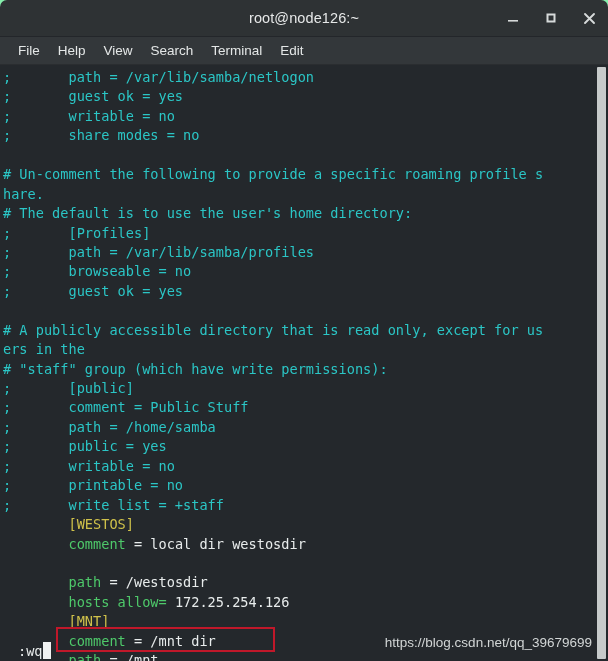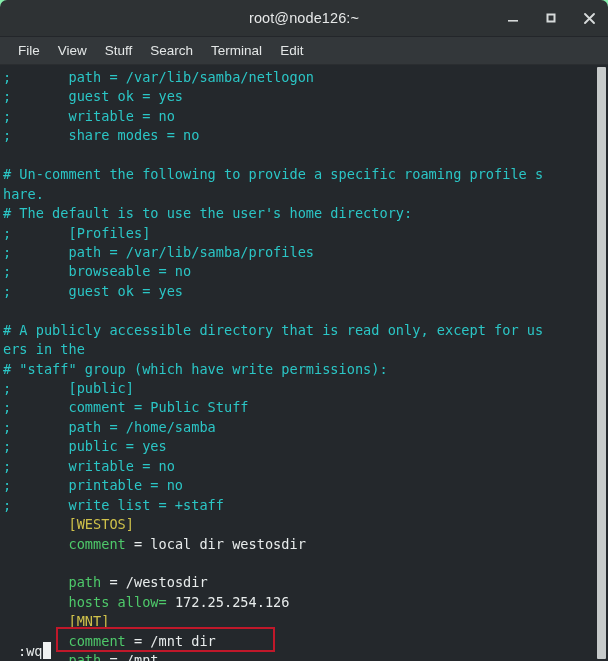--- a/index.html
+++ b/index.html
@@ -185,33 +185,34 @@
       <span class="win-btn">
         <svg width="13" height="13" viewBox="0 0 13 13" aria-hidden="true">
           <path d="M2 2 L11 11 M11 2 L2 11" stroke="currentColor" stroke-width="1.9" stroke-linecap="round"></path>
         </svg>
       </span>
     </div>
   </div>
 
   <div class="menubar">
     <span class="menu-item">File</span>
+    <span class="menu-item">Help</span>
     <span class="menu-item">View</span>
-    <span class="menu-item">Stuff</span>
     <span class="menu-item">Search</span>
     <span class="menu-item">Terminal</span>
     <span class="menu-item">Edit</span>
   </div>
 
   <div class="term">
 
     <div class="term-text" id="term-text"><div class="line"><span class="c-cyan">;       path = /var/lib/samba/netlogon</span></div><div class="line"><span class="c-cyan">;       guest ok = yes</span></div><div class="line"><span class="c-cyan">;       writable = no</span></div><div class="line"><span class="c-cyan">;       share modes = no</span></div><div class="line"><span class="c-cyan"></span></div><div class="line"><span class="c-cyan"># Un-comment the following to provide a specific roaming profile s</span></div><div class="line"><span class="c-cyan">hare.</span></div><div class="line"><span class="c-cyan"># The default is to use the user's home directory:</span></div><div class="line"><span class="c-cyan">;       [Profiles]</span></div><div class="line"><span class="c-cyan">;       path = /var/lib/samba/profiles</span></div><div class="line"><span class="c-cyan">;       browseable = no</span></div><div class="line"><span class="c-cyan">;       guest ok = yes</span></div><div class="line"><span class="c-cyan"></span></div><div class="line"><span class="c-cyan"># A publicly accessible directory that is read only, except for us</span></div><div class="line"><span class="c-cyan">ers in the</span></div><div class="line"><span class="c-cyan"># "staff" group (which have write permissions):</span></div><div class="line"><span class="c-cyan">;       [public]</span></div><div class="line"><span class="c-cyan">;       comment = Public Stuff</span></div><div class="line"><span class="c-cyan">;       path = /home/samba</span></div><div class="line"><span class="c-cyan">;       public = yes</span></div><div class="line"><span class="c-cyan">;       writable = no</span></div><div class="line"><span class="c-cyan">;       printable = no</span></div><div class="line"><span class="c-cyan">;       write list = +staff</span></div><div class="line"><span class="c-cyan">        </span><span class="c-yellow">[WESTOS]</span></div><div class="line"><span class="c-cyan">        </span><span class="c-green">comment</span><span class="c-white"> = local dir westosdir</span></div><div class="line"><span class="c-cyan"></span></div><div class="line"><span class="c-cyan">        </span><span class="c-green">path</span><span class="c-white"> = /westosdir</span></div><div class="line"><span class="c-cyan">        </span><span class="c-green">hosts allow=</span><span class="c-white"> 172.25.254.126</span></div><div class="line"><span class="c-cyan">        </span><span class="c-yellow">[MNT]</span></div><div class="line"><span class="c-cyan">        </span><span class="c-green">comment</span><span class="c-white"> = /mnt dir</span></div><div class="line"><span class="c-cyan">        </span><span class="c-green">path</span><span class="c-white"> = /mnt</span></div></div>
 
     <div class="annot-box"></div>
 
     <div class="statusline"><span>:wq</span><span class="cursor-block"></span></div>
 
+    <div class="watermark">https://blog.csdn.net/qq_39679699</div>
 
     <div class="scrollbar-track">
       <div class="scrollbar-thumb"></div>
     </div>
   </div>
 </div>
 
 </body></html>

